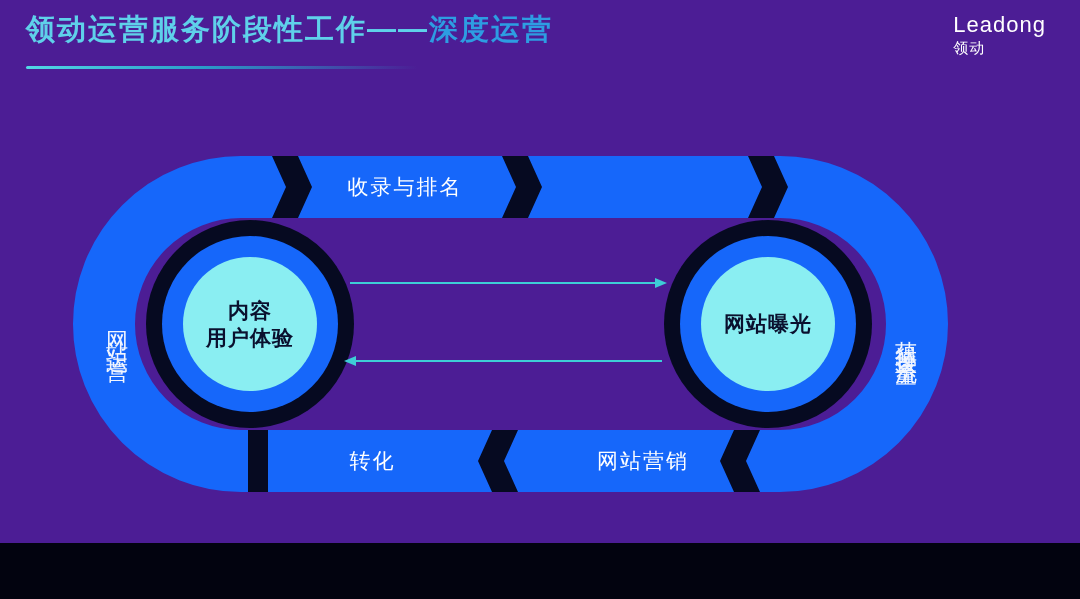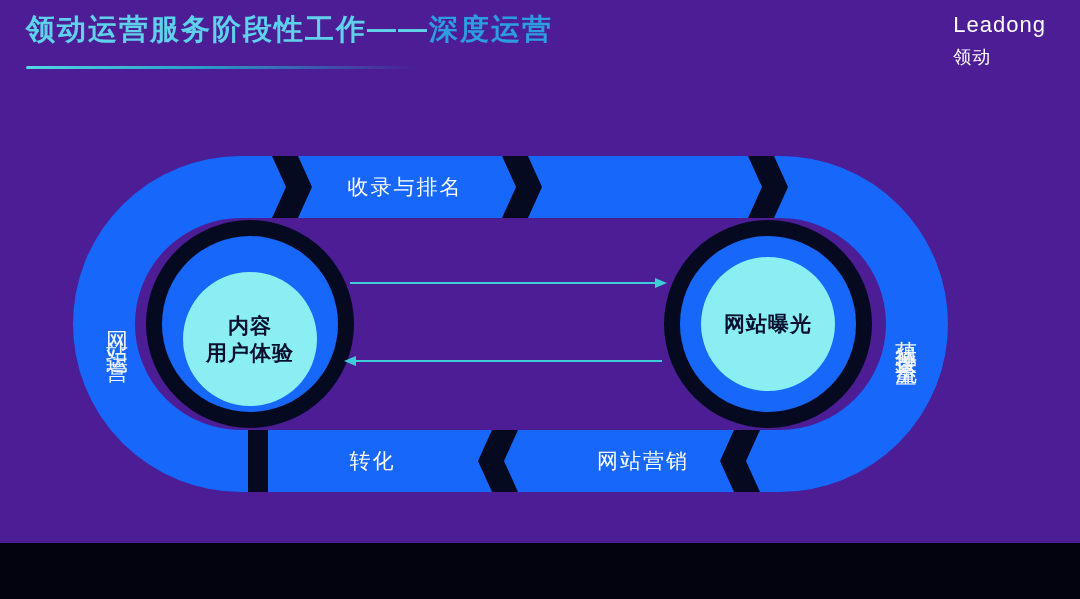--- a/index.html
+++ b/index.html
@@ -18,21 +18,21 @@
   }
   .title .t1 { color:#5fd1ea; }
   .title .t2 { color:#2d9de2; }
   .title-underline {
     position:absolute; left:26px; top:66px; width:392px; height:3px;
     background:linear-gradient(90deg,#52d8e6 0%,#2a9cc9 45%,rgba(10,40,90,0) 100%);
     border-radius:2px;
   }
   .logo { position:absolute; right:34px; top:12px; text-align:left; color:#ffffff; }
   .logo .logo-main { font-size:22px; font-weight:500; letter-spacing:1px; }
-  .logo .logo-sub  { font-size:18px; margin-top:7px; letter-spacing:1px; }
+  .logo .logo-sub  { font-size:15px; margin-top:1px; letter-spacing:1px; }
 
   
   .ring {
     position:absolute; left:73px; top:156px; width:875px; height:336px;
     border:62px solid #1667fa; border-radius:168px;
   }
   .gap { position:absolute; width:40px; height:62px; background:#060a21; }
   .gap.chev-right { clip-path:polygon(0 0,65% 0,100% 50%,65% 100%,0 100%,35% 50%); }
   .gap.chev-left  { clip-path:polygon(100% 0,35% 0,0 50%,35% 100%,100% 100%,65% 50%); }
   .gap.straight   { width:20px; }
@@ -65,21 +65,21 @@
   .circle { position:absolute; border-radius:50%; }
   .node-dark { width:208px; height:208px; background:#060a21; }
   .node-blue { width:176px; height:176px; background:#1667fa; }
   .node-cyan {
     width:134px; height:134px; background:#8aeef2;
     display:flex; align-items:center; justify-content:center; text-align:center;
     color:#0a102e; font-size:21px; font-weight:bold; line-height:1.3; letter-spacing:1px;
   }
   .nL-dark { left:146px; top:220px; }
   .nL-blue { left:162px; top:236px; }
-  .nL-cyan { left:183px; top:272px; }
+  .nL-cyan { left:183px; top:257px; }
   .nR-dark { left:664px; top:220px; }
   .nR-blue { left:680px; top:236px; }
   .nR-cyan { left:701px; top:257px; }
 
   
   .arrow-line { position:absolute; height:2px; background:#3ecdd6; }
   .al-top { left:350px; top:282px; width:306px; }
   .al-bot { left:356px; top:360px; width:306px; }
   .ah { position:absolute; width:0; height:0; border-top:5px solid transparent; border-bottom:5px solid transparent; }
   .ah-right { left:655px; top:278px; border-left:12px solid #3ecdd6; }

